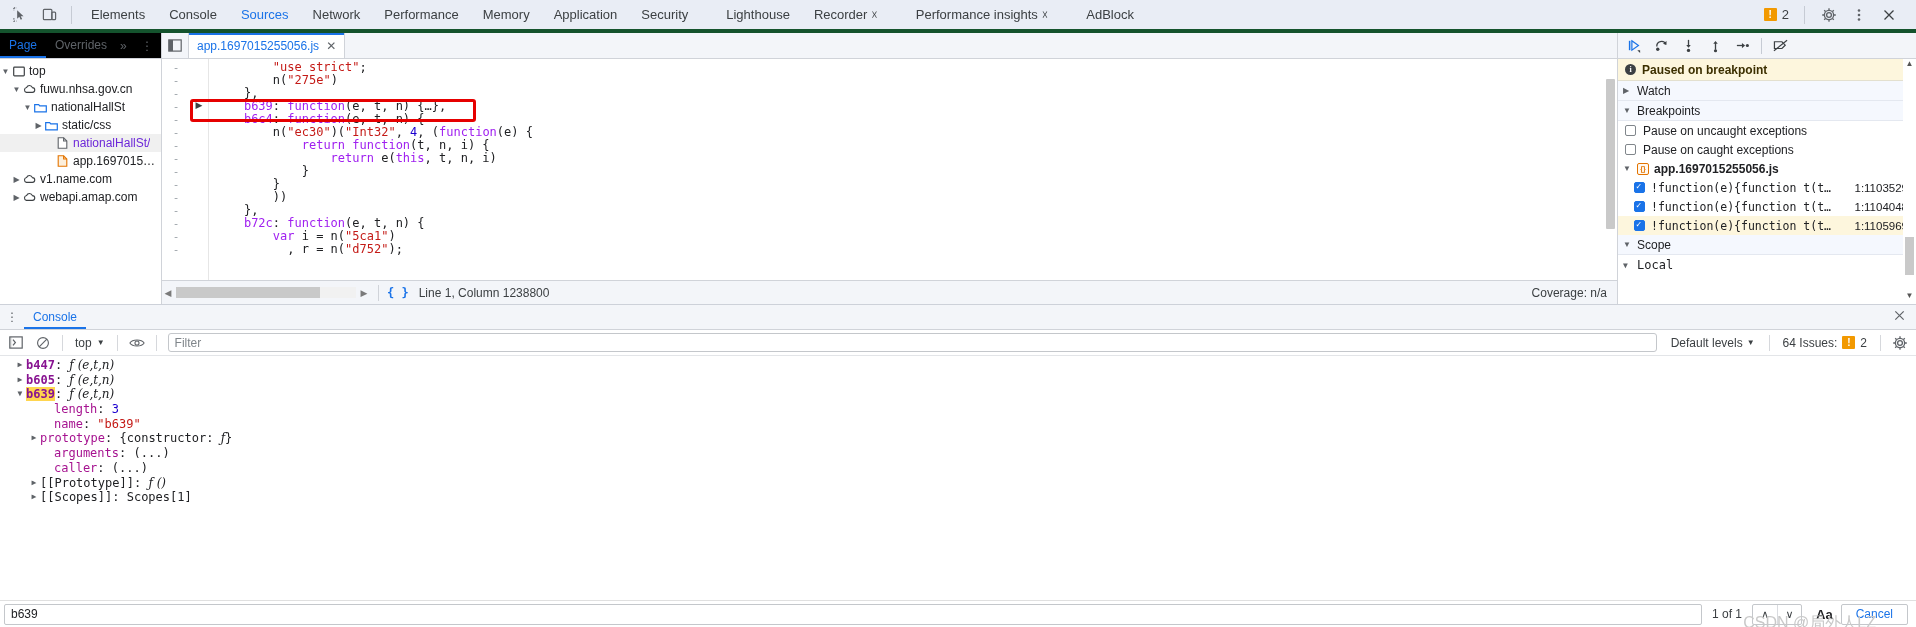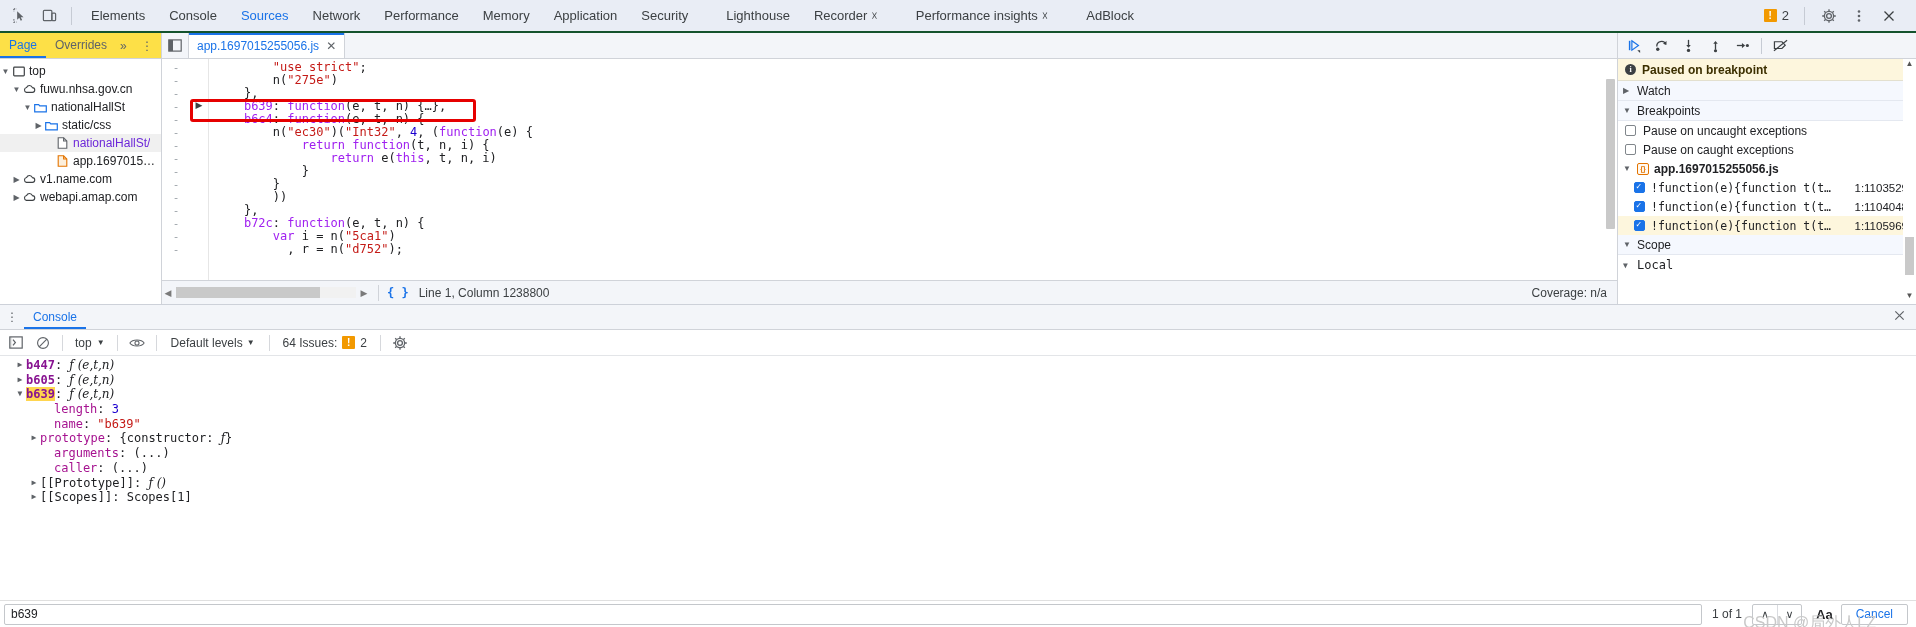--- a/index.html
+++ b/index.html
@@ -12,21 +12,21 @@
     font-size: 12px;
     color: #202124;
   }
   .app { width: 1916px; height: 627px; display: flex; flex-direction: column; background:#fff; }
 
   
   .main-toolbar {
     height: 33px; flex: 0 0 33px;
     background: #e9edf5;
     display: flex; align-items: center;
-    border-bottom: 2px solid #14532d;
+    border-bottom: 4px solid #14532d;
     padding: 0 4px;
   }
   .tb-icon-btn {
     width: 30px; height: 27px;
     display: flex; align-items: center; justify-content: center;
     color: #5f6368; cursor: pointer;
   }
   .tb-sep { width:1px; height:18px; background:#c6cbd4; margin:0 7px; }
   .panel-tabs { display: flex; align-items: center; height: 100%; }
   .panel-tab {
@@ -43,21 +43,21 @@
     font-size:10px; font-weight:bold; display:flex; align-items:center; justify-content:center;
     border-radius:1px;
   }
   .tb-sep2 { width:1px; height:18px; background:#c6cbd4; margin:0 9px; }
 
   
   .sources { display:flex; flex: 0 0 271px; height:271px; min-height:0; }
 
   
   .navigator { width: 162px; flex:0 0 162px; display:flex; flex-direction:column; border-right:1px solid #d0d3d9; background:#fff; }
-  .nav-tabbar { height:26px; display:flex; align-items:center; background:#fde047; border-bottom:1px solid #d0d3d9; }
+  .nav-tabbar { height:26px; display:flex; align-items:center; background:#000000; border-bottom:1px solid #d0d3d9; }
   .nav-tab { font-size:12px; padding:0 9px; height:25px; line-height:25px; color:#5f6368; cursor:pointer; }
   .nav-tab.active { color:#1a73e8; box-shadow: inset 0 -2px 0 #1a73e8; }
   .nav-more { color:#5f6368; padding:0 4px; cursor:pointer; font-size:12px; }
   .nav-dots { margin-left:auto; padding:0 8px; color:#5f6368; cursor:pointer; letter-spacing:0; }
   .tree { padding-top:3px; font-size:12px; overflow:hidden; flex:1; }
   .tree-row { display:flex; align-items:center; height:18px; white-space:nowrap; cursor:pointer; padding-right:2px; }
   .tree-row.selected { background:#f0f0f0; }
   .tw { width:11px; flex:0 0 11px; display:flex; align-items:center; justify-content:center; color:#5f6368; font-size:8px; }
   .tree-ico { width:15px; flex:0 0 15px; display:flex; align-items:center; justify-content:center; }
   .tree-label { padding-left:3px; color:#202124; overflow:hidden; text-overflow:ellipsis; }
@@ -579,20 +579,23 @@
         <span style="font-size:8px">▼</span>
       </div>
       <div class="ct-sep"></div>
       <div class="ct-btn">
         <svg width="16" height="12" viewBox="0 0 18 12">
           <path d="M1 6 C4 1.4 14 1.4 17 6 C14 10.6 4 10.6 1 6 Z" fill="none" stroke="#5f6368" stroke-width="1.2"></path>
           <circle cx="9" cy="6" r="2.3" fill="none" stroke="#5f6368" stroke-width="1.2"></circle>
         </svg>
       </div>
       <div class="ct-sep"></div>
+      <div class="filter-input">
+        <span class="ph">Filter</span>
+      </div>
       <div class="levels">
         <span>Default levels</span>
         <span style="font-size:8px">▼</span>
       </div>
       <div class="ct-sep"></div>
       <div class="issues-text">
         <span>64 Issues:</span>
         <span class="warn-square">!</span>
         <span>2</span>
       </div>

